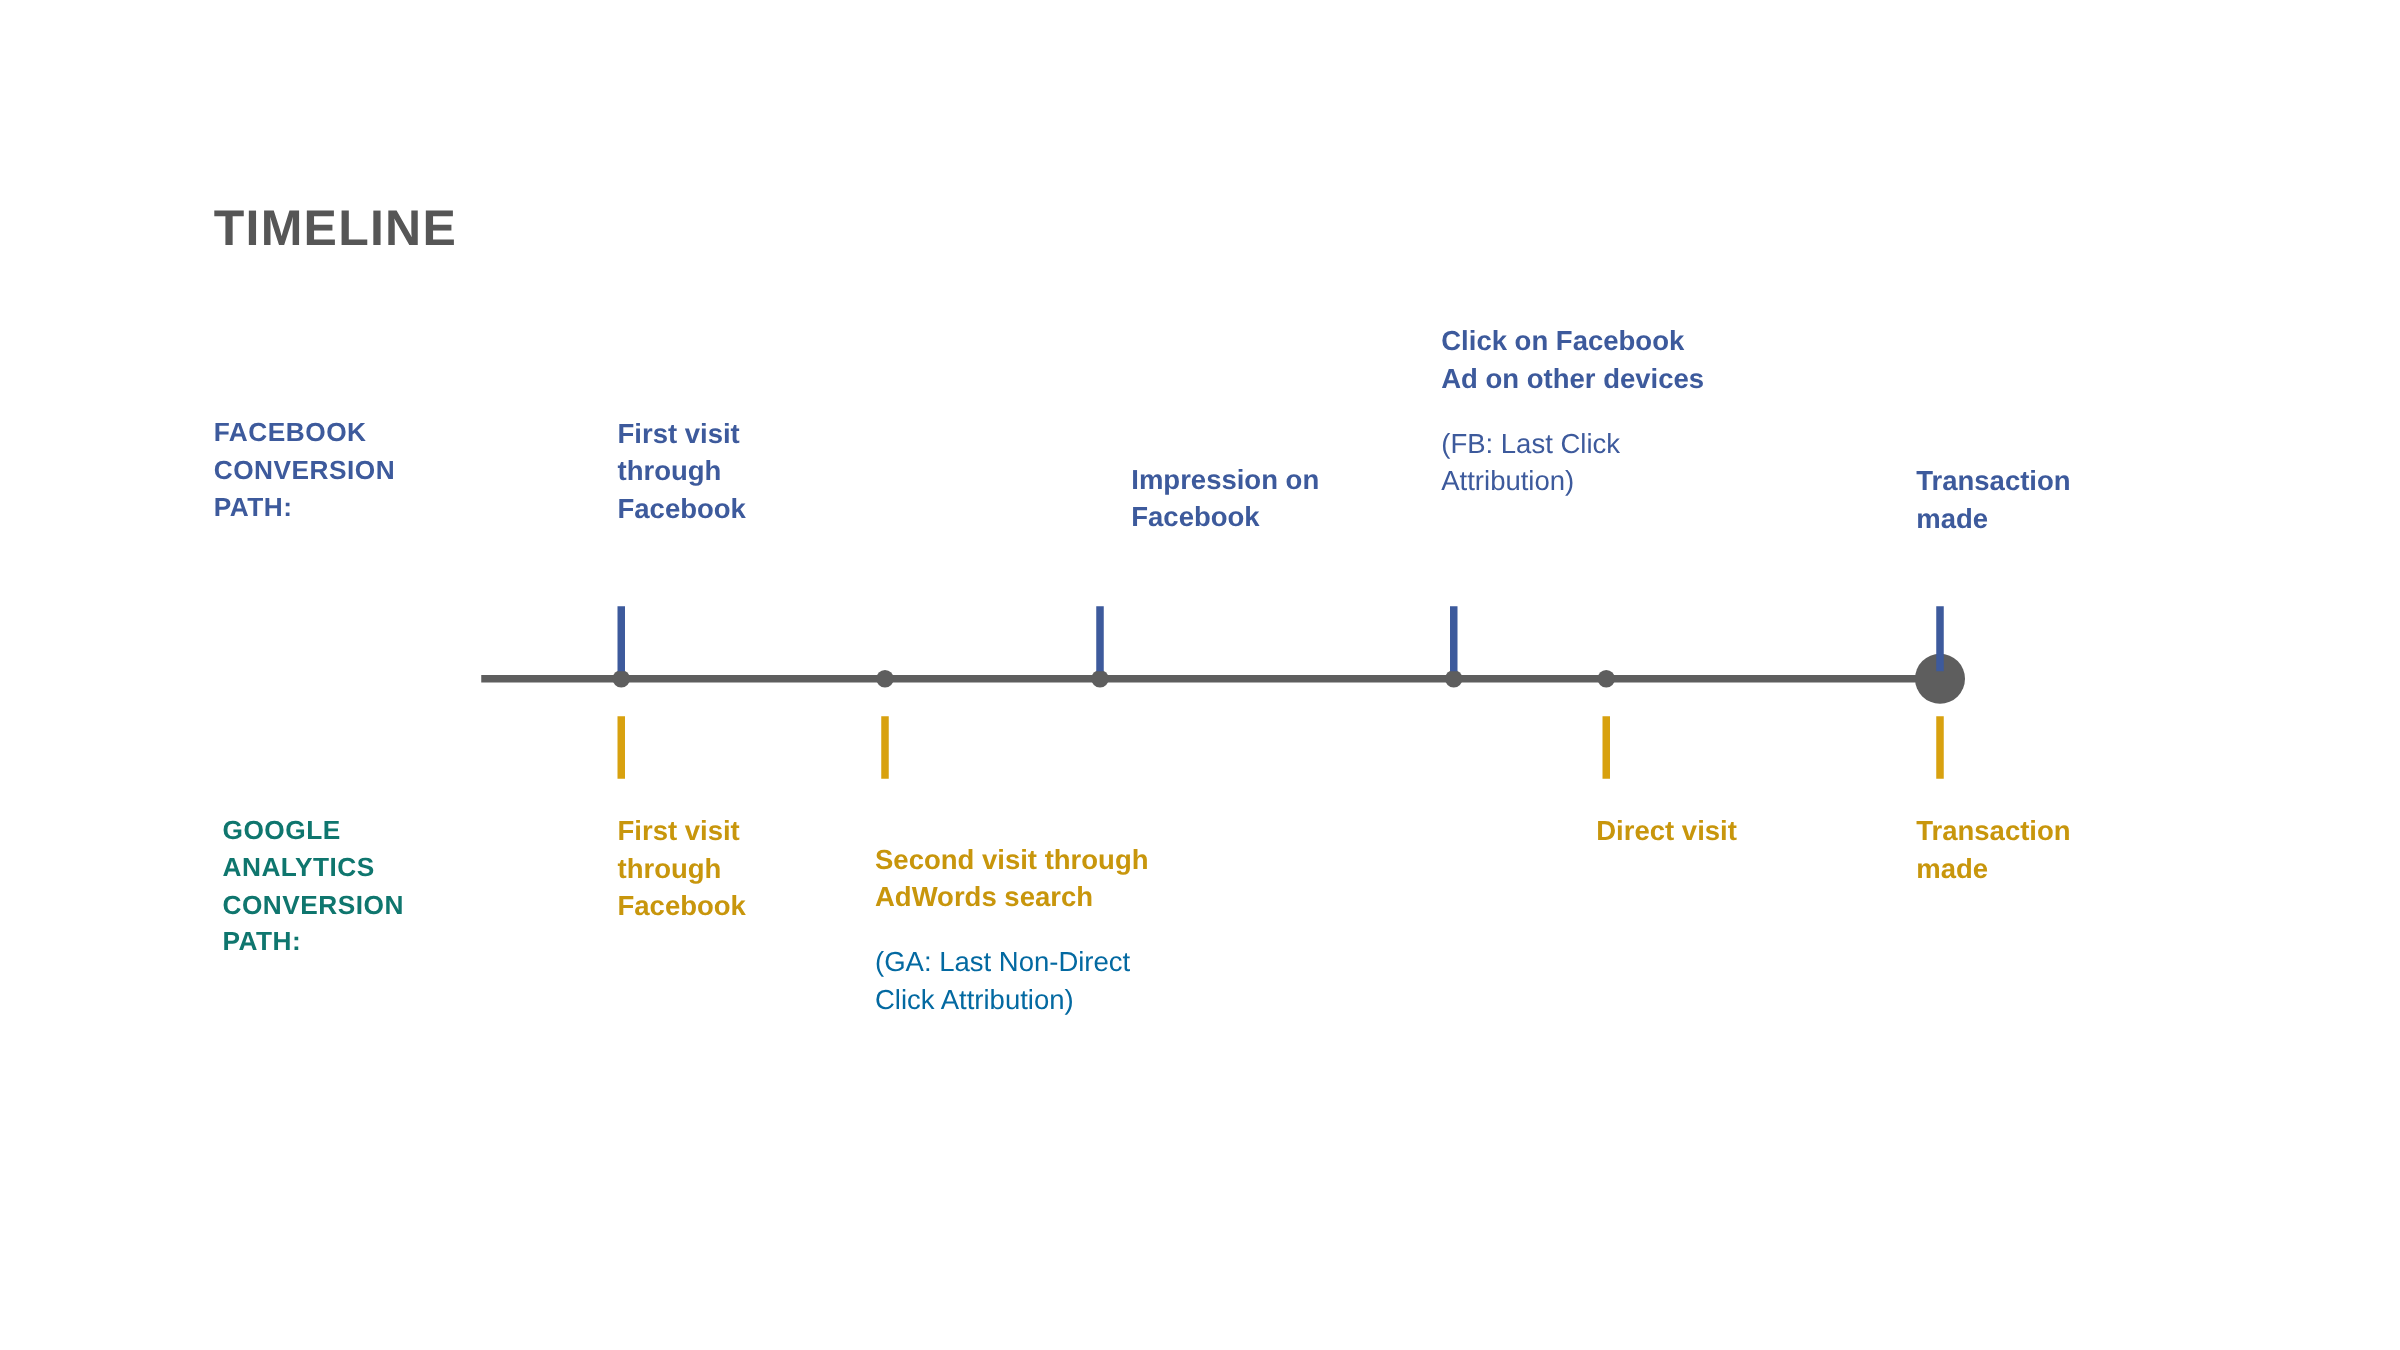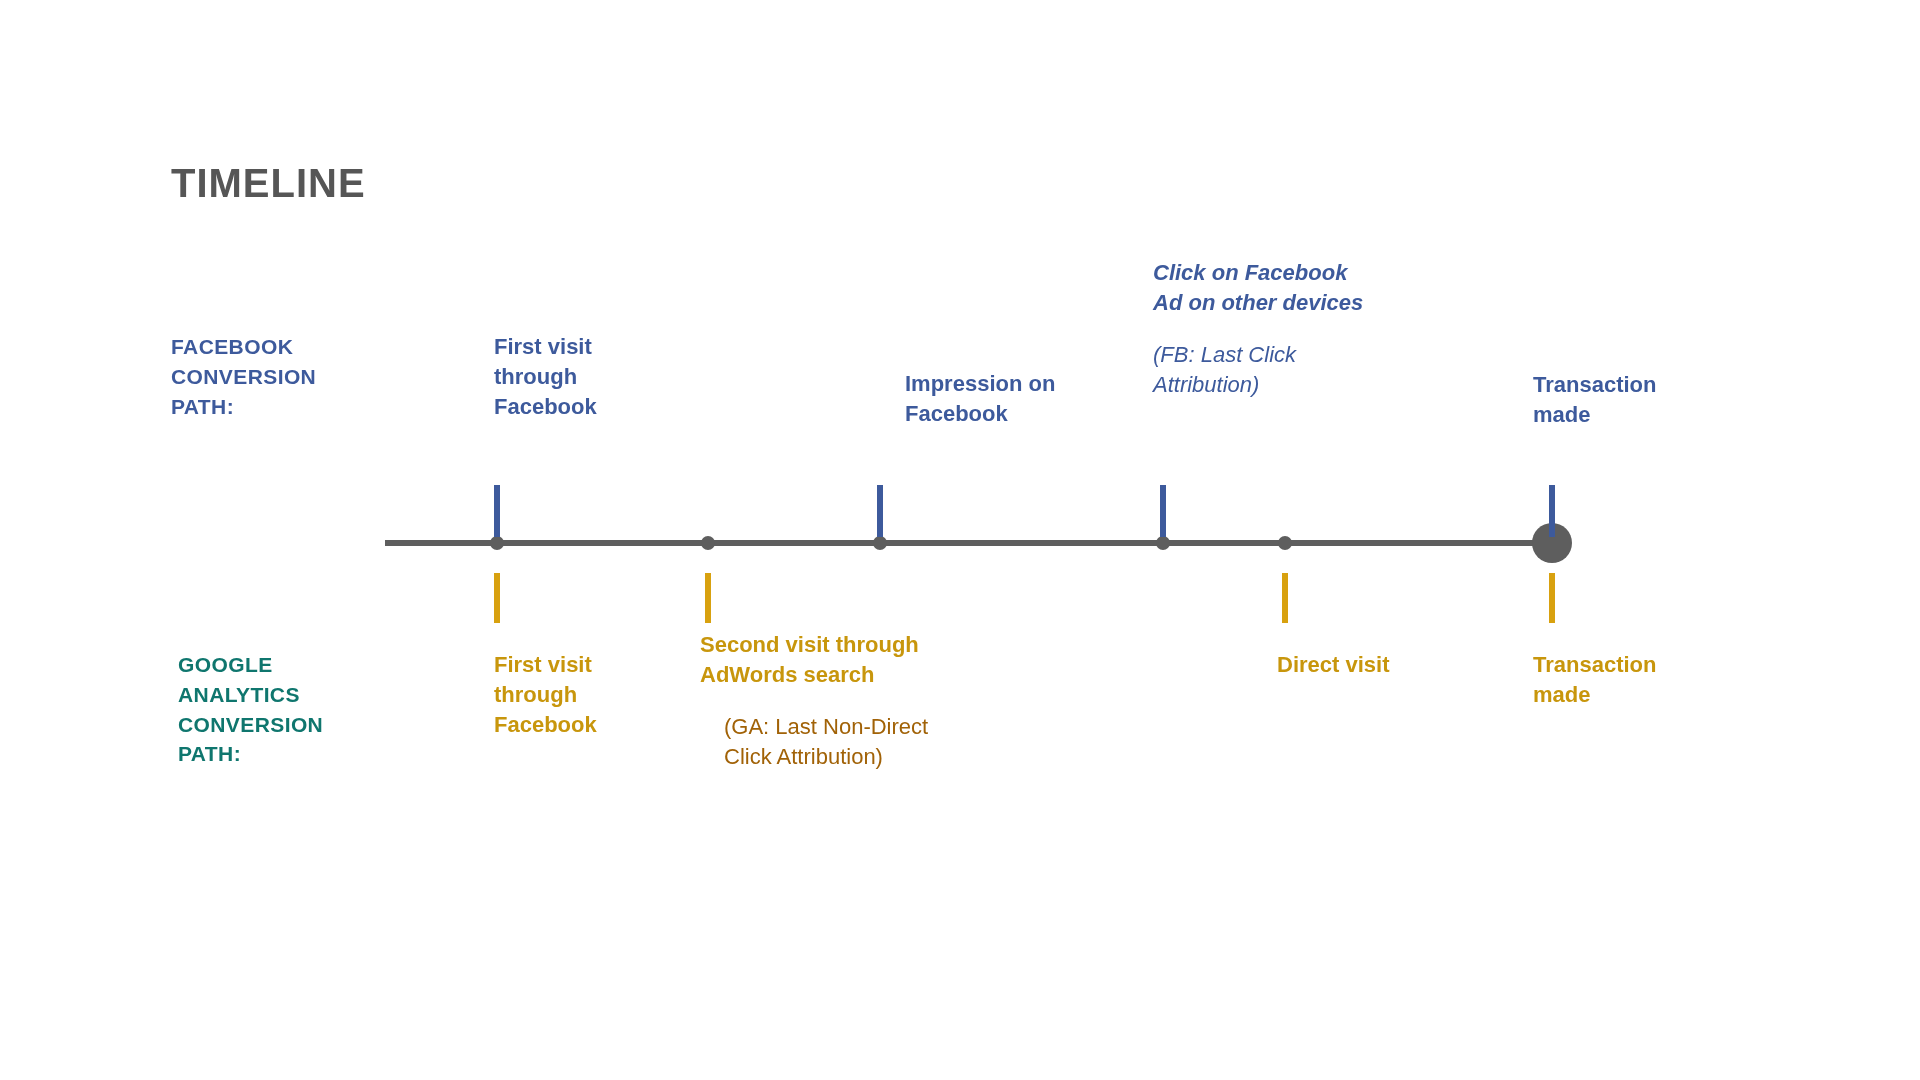--- a/index.html
+++ b/index.html
@@ -133,21 +133,21 @@
   }
 
   .event-label .note {
     font-weight: 400;
     display: block;
     margin-top: 22px;
   }
 
   .event-label.blue { color: #3d5a9c; }
   .event-label.gold { color: #c8960c; }
-  .event-label.gold .note { color: #a16207; margin-left: 24px; }
+  .event-label.gold .note { color: #0369a1; }
 </style>
 </head>
 <body>
 
 <div id="stage">
 
   <div class="timeline-title">TIMELINE</div>
 
   <div class="axis-line"></div>
 
@@ -198,31 +198,31 @@
 ANALYTICS
 CONVERSION
 PATH:</div>
 
   <div id="fb-labels">
       <div class="event-label blue" style="left: 494px; top: 332px; width: 230px;"><span class="main">First visit
 through
 Facebook</span></div>
       <div class="event-label blue" style="left: 873px; top: 369px; width: 260px; margin-left: 32px;"><span class="main">Impression on
 Facebook</span></div>
-      <div class="event-label blue" style="left: 1153px; top: 258px; width: 330px; font-style: italic;"><span class="main">Click on Facebook
+      <div class="event-label blue" style="left: 1153px; top: 258px; width: 330px;"><span class="main">Click on Facebook
 Ad on other devices</span><span class="note">(FB: Last Click
 Attribution)</span></div>
       <div class="event-label blue" style="left: 1533px; top: 370px; width: 230px;"><span class="main">Transaction
 made</span></div>
     </div>
   <div id="ga-labels">
       <div class="event-label gold" style="left: 494px; top: 650px; width: 230px;"><span class="main">First visit
 through
 Facebook</span></div>
-      <div class="event-label gold" style="left: 700px; top: 630px; width: 360px;"><span class="main">Second visit through
+      <div class="event-label gold" style="left: 700px; top: 673px; width: 360px;"><span class="main">Second visit through
 AdWords search</span><span class="note">(GA: Last Non-Direct
 Click Attribution)</span></div>
       <div class="event-label gold" style="left: 1277px; top: 650px; width: 260px;"><span class="main">Direct visit</span></div>
       <div class="event-label gold" style="left: 1533px; top: 650px; width: 230px;"><span class="main">Transaction
 made</span></div>
     </div>
 
 </div>
 
 </body></html>

